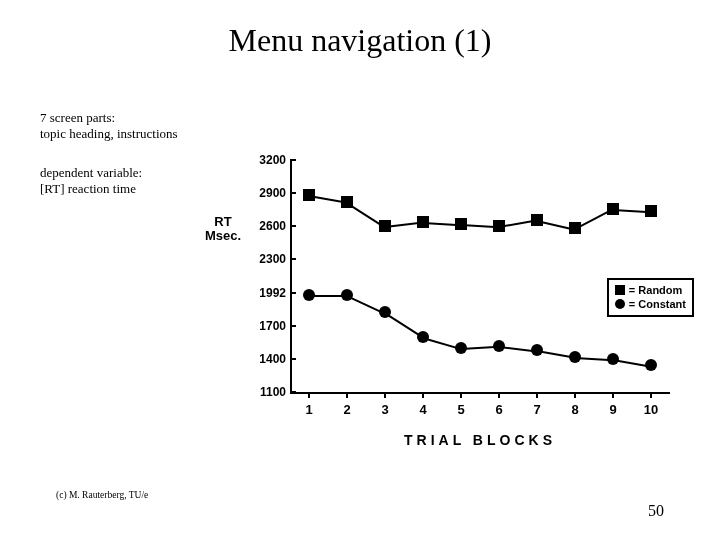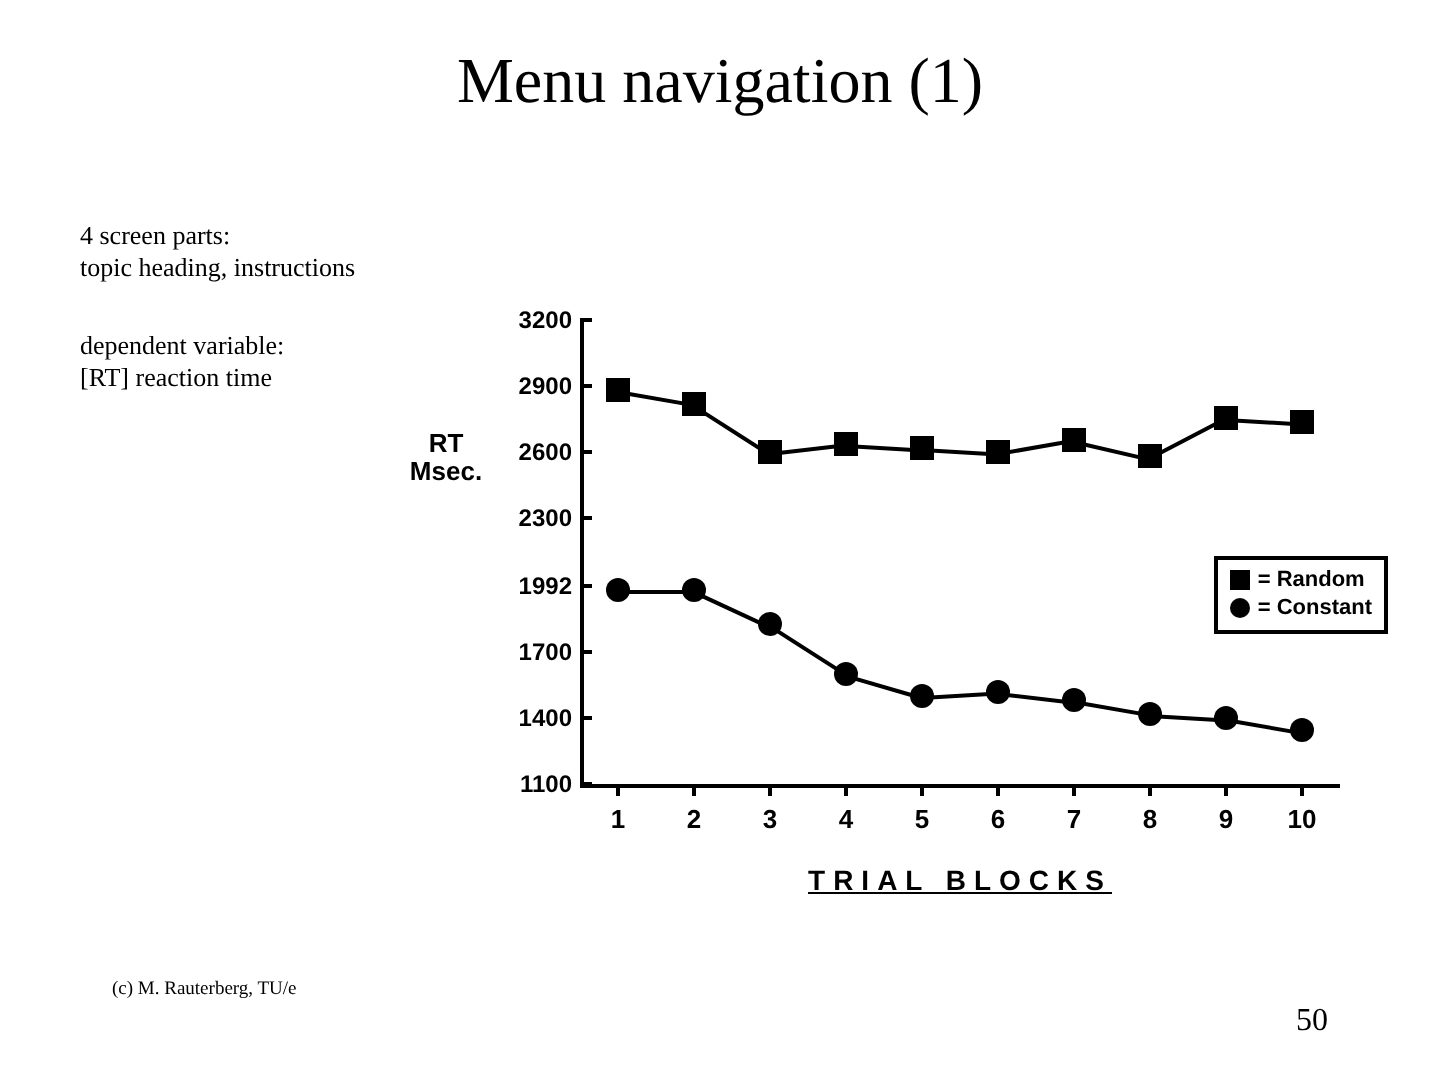--- a/index.html
+++ b/index.html
@@ -102,21 +102,20 @@
   .xlabel {
     position: absolute;
     left: 50px;
     top: 282px;
     width: 380px;
     text-align: center;
     font-size: 14px;
     font-weight: bold;
     letter-spacing: 4px;
     font-family: Arial, Helvetica, sans-serif;
-    text-decoration: underline;
   }
   .axis-y { position: absolute; left: 50px; top: 10px; width: 2px; height: 232px; background: #000; }
   .axis-x { position: absolute; left: 50px; top: 242px; width: 380px; height: 2px; background: #000; }
   .pt-sq, .pt-ci {
     position: absolute;
     transform: translate(-50%, -50%);
   }
   .pt-sq { width: 12px; height: 12px; background: #000; }
   .pt-ci { width: 12px; height: 12px; background: #000; border-radius: 50%; }
   .seg {
@@ -153,21 +152,21 @@
     font-size: 16px;
   }
 </style>
 </head>
 <body>
 
 <h1 class="title">Menu navigation (1)</h1>
 
 <div class="left-col">
   <div class="block">
-    <div>4 screen parts:</div>
+    <div>7 screen parts:</div>
     <div>topic heading, instructions</div>
   </div>
   <div class="block">
     <div>dependent variable:</div>
     <div>[RT] reaction time</div>
   </div>
 </div>
 
 <div class="chart-area">
   <div class="ylabel">

